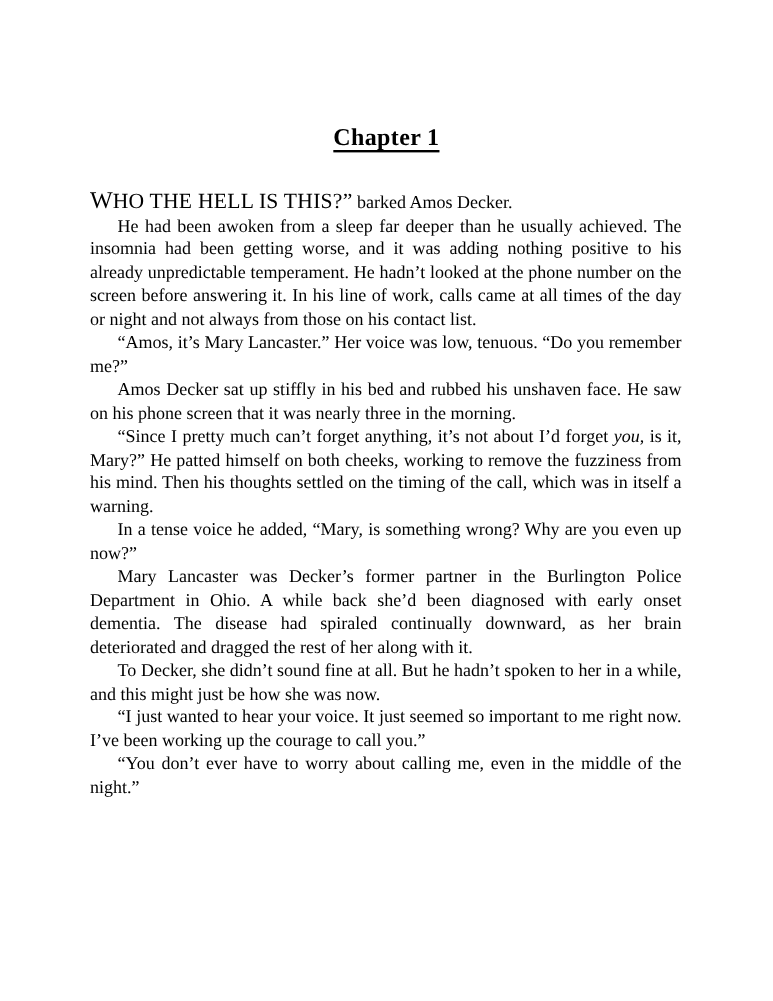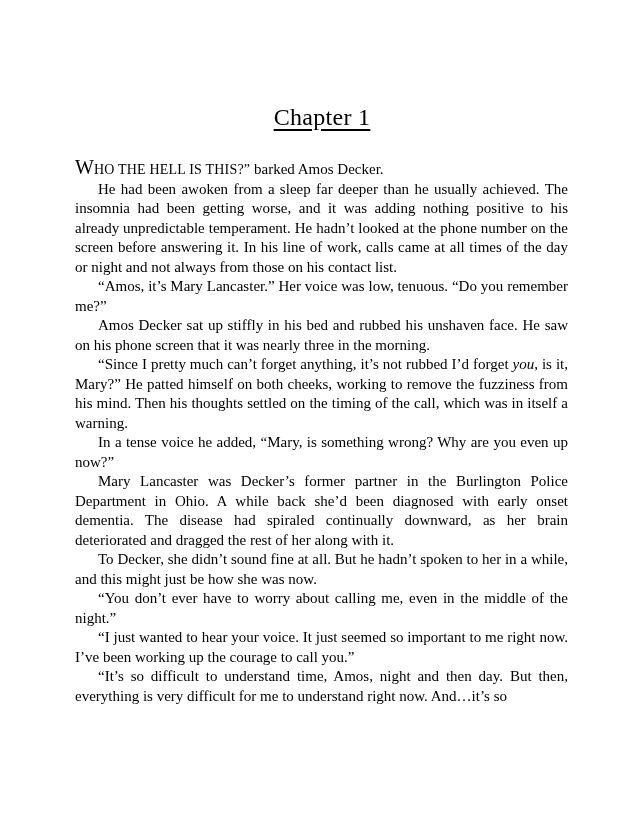--- a/index.html
+++ b/index.html
@@ -16,22 +16,22 @@
     font-family: "Liberation Serif", serif;
     overflow: hidden;
   }
   .chapter-title {
     position: absolute;
     top: 104px;
     left: 0;
     width: 100%;
     margin: 0;
     text-align: center;
-    font-size: 24px;
-    font-weight: 400;
+    font-size: 20px;
+    font-weight: 700;
     letter-spacing: 0.3px;
   }
   .chapter-title .underlined {
     text-decoration: underline;
     text-decoration-thickness: 1.5px;
     text-underline-offset: 4px;
   }
   .body-text {
     position: absolute;
     top: 157px;
@@ -46,21 +46,21 @@
     text-indent: 23px;
   }
   .body-text p.no-indent {
     text-indent: 0;
   }
   .lead-cap {
     font-size: 20px;
     line-height: 1;
   }
   .sc {
-    font-size: 14px;
+    font-size: 18px;
     letter-spacing: 0.2px;
   }
   em {
   }
 </style>
 </head>
 <body>
 
 <div class="page">
 
@@ -69,31 +69,30 @@
   <div class="body-text">
 
     <p class="no-indent"><span class="lead-cap">W</span><span class="sc">HO THE HELL IS THIS?”</span><span> barked Amos Decker.</span></p>
 
     <p>He had been awoken from a sleep far deeper than he usually achieved. The insomnia had been getting worse, and it was adding nothing positive to his already unpredictable temperament. He hadn’t looked at the phone number on the screen before answering it. In his line of work, calls came at all times of the day or night and not always from those on his contact list.</p>
 
     <p>“Amos, it’s Mary Lancaster.” Her voice was low, tenuous. “Do you remember me?”</p>
 
     <p>Amos Decker sat up stiffly in his bed and rubbed his unshaven face. He saw on his phone screen that it was nearly three in the morning.</p>
 
-    <p><span>“Since I pretty much can’t forget anything, it’s not rubbed I’d forget </span><em>you</em><span>, is it, Mary?” He patted himself on both cheeks, working to remove the fuzziness from his mind. Then his thoughts settled on the timing of the call, which was in itself a warning.</span></p>
+    <p><span>“Since I pretty much can’t forget anything, it’s not about I’d forget </span><em>you</em><span>, is it, Mary?” He patted himself on both cheeks, working to remove the fuzziness from his mind. Then his thoughts settled on the timing of the call, which was in itself a warning.</span></p>
 
     <p>In a tense voice he added, “Mary, is something wrong? Why are you even up now?”</p>
 
     <p>Mary Lancaster was Decker’s former partner in the Burlington Police Department in Ohio. A while back she’d been diagnosed with early onset dementia. The disease had spiraled continually downward, as her brain deteriorated and dragged the rest of her along with it.</p>
 
 
     <p>To Decker, she didn’t sound fine at all. But he hadn’t spoken to her in a while, and this might just be how she was now.</p>
 
 
+    <p>“I just wanted to hear your voice. It just seemed so important to me right now. I’ve been working up the courage to call you.”</p>
+
     <p>“You don’t ever have to worry about calling me, even in the middle of the night.”</p>
 
-    <p>“I just wanted to hear your voice. It just seemed so important to me right now. I’ve been working up the courage to call you.”</p>
-
-    <p>“It’s so difficult to understand time, Amos, night and then day. But then, everything is very difficult for me to understand right now. And…it’s so</p>
 
   </div>
 
 </div>
 
 </body></html>

